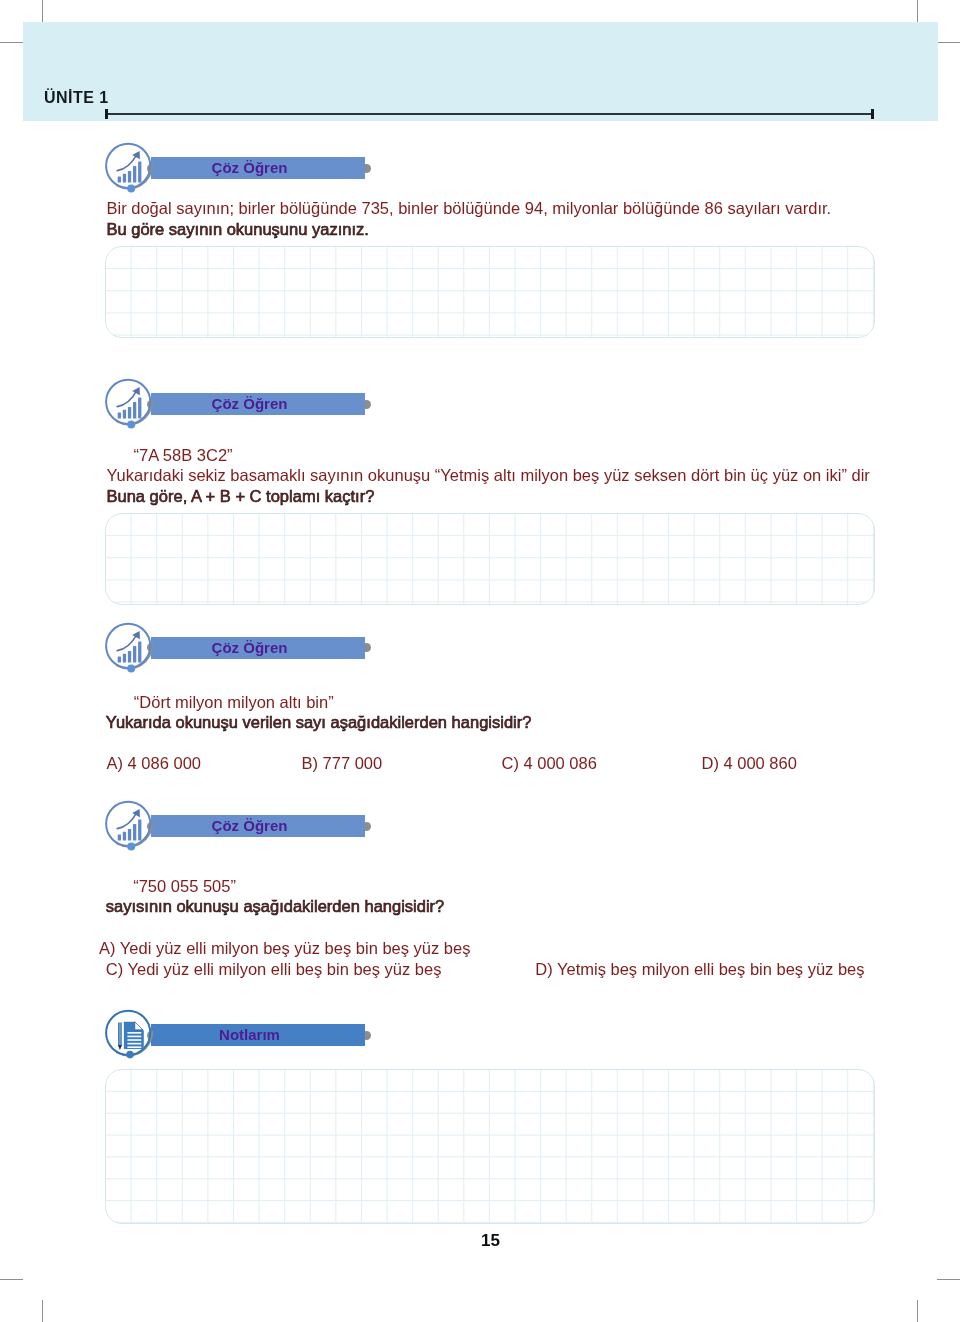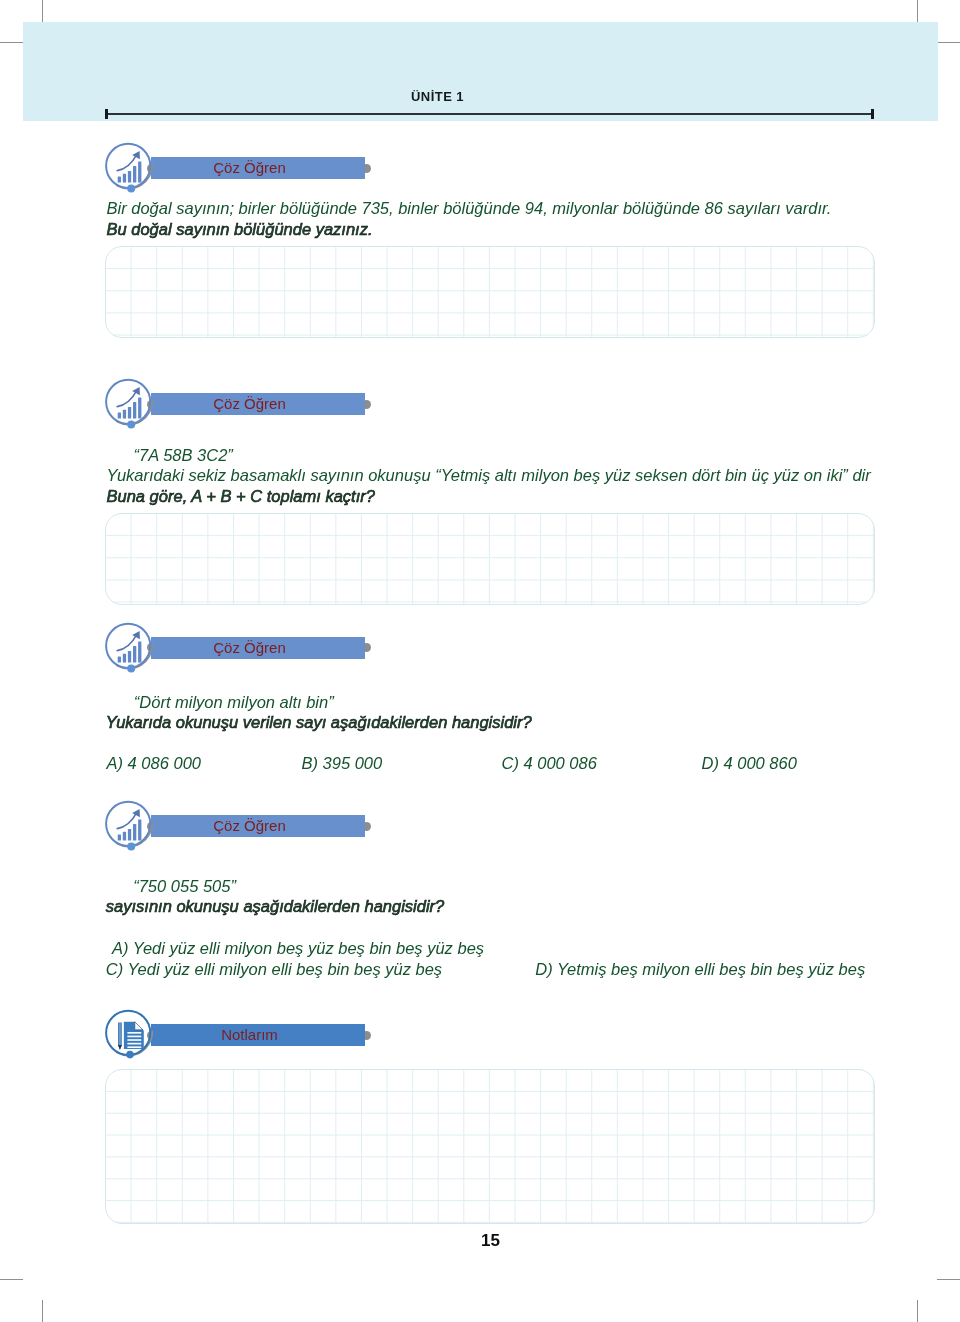--- a/index.html
+++ b/index.html
@@ -2,34 +2,34 @@
 <html><head>
 <meta charset="utf-8">
 <title>Workbook Page</title>
 <style>
   html,body{margin:0;padding:0;}
   body{width:960px;height:1322px;background:#ffffff;
        font-family:"Liberation Sans",sans-serif;position:relative;overflow:hidden;}
   .page{position:absolute;left:0;top:0;width:960px;height:1322px;}
   .cropmark{position:absolute;background:#8f8f8f;}
   .header-band{position:absolute;left:23px;top:22px;width:915px;height:99px;background:#d7eef4;}
-  .unit-label{position:absolute;left:0;top:89px;width:875px;text-align:center;
-              font-size:13px;font-weight:bold;color:#141b1f;letter-spacing:.45px;}
+  .unit-label{position:absolute;left:0;top:89px;width:875px;text-align:left;
+              font-size:16px;font-weight:bold;color:#141b1f;letter-spacing:.45px;padding-left:44px;}
   .rule-line{position:absolute;height:1.5px;background:#2b3338;}
   .rule-cap{position:absolute;width:3.4px;height:10px;background:#15191c;}
 
   .section{position:absolute;left:0;top:0;}
   .badge{position:absolute;width:48px;height:51px;z-index:3;}
   .banner{position:absolute;height:22px;background:#6790cc;z-index:2;}
   .banner-alt{background:#4580c4;}
-  .banner-label{position:absolute;color:#7f1d1d;font-size:15px;font-weight:normal;
+  .banner-label{position:absolute;color:#4c1d95;font-size:15px;font-weight:bold;
                 white-space:nowrap;z-index:4;text-align:center;}
   .dot{position:absolute;width:9px;height:9px;border-radius:50%;background:#8d8d8d;z-index:1;}
 
-  .txt{position:absolute;font-size:16.5px;color:#14532d;white-space:nowrap;font-style:italic;}
+  .txt{position:absolute;font-size:16.5px;color:#7f1d1d;white-space:nowrap;}
   .b{font-weight:normal;-webkit-text-stroke:0.6px #161616;}
 
   .gridbox{position:absolute;border:1px solid #d6e7ee;border-radius:17px;
       background-image:
         linear-gradient(to right,#dfeef3 1px,transparent 1px),
         linear-gradient(to bottom,#dfeef3 1px,transparent 1px);
       background-repeat:repeat;}
   .pagenum{position:absolute;font-size:17px;font-weight:bold;color:#0d0d0d;}
 </style>
 </head>
@@ -63,21 +63,21 @@
 <path d="M12.2 28.6C19.8 27.4 27.2 21.2 31.8 12.4" fill="none" stroke="#5774b1" stroke-width="1.6" stroke-linecap="round"></path>
 <path d="M27.2 12.9 34.6 9 34.9 17.2Z" fill="#5774b1"></path>
 <circle cx="26.2" cy="46.5" r="4.0" fill="#5d93d6"></circle>
       </svg>
     <div class="dot" style="left:147px;top:163.5px;"></div>
     <div class="dot" style="left:361.5px;top:163.5px;"></div>
     <div class="banner" style="left:151px;top:157.0px;width:214px;"></div>
     <div class="banner-label" style="left:142.5px;top:159.4px;width:214px;">Çöz Öğren</div>
   </div>
   <div class="txt" style="left:106.5px;top:199.3px;">Bir doğal sayının; birler bölüğünde 735, binler bölüğünde 94, milyonlar bölüğünde 86 sayıları vardır.</div>
-  <div class="txt b" style="left:106.5px;top:219.7px;">Bu doğal sayının bölüğünde yazınız.</div>
+  <div class="txt b" style="left:106.5px;top:219.7px;">Bu göre sayının okunuşunu yazınız.</div>
   <div class="gridbox" style="left:105px;top:246px;width:768px;height:90px;background-size:25.6px 22.15px;background-position:-1px -1px;"></div>
   <div class="section">
     <svg class="badge" viewBox="0 0 48 51" style="left:105px;top:378.0px;">
 <path d="M47.2 22.4A23.6 23.6 0 0 1 12.0 43.4" fill="none" stroke="#8f8f8f" stroke-width="2" stroke-linecap="round"></path>
 <circle cx="23.2" cy="23.8" r="22.1" fill="none" stroke="#6188c6" stroke-width="2"></circle>
 <g fill="#6188c6">
           <rect x="12.7" y="34.4" width="3.3" height="6.1" rx=".6"></rect>
           <rect x="17.8" y="31.8" width="3.3" height="8.7" rx=".6"></rect>
           <rect x="22.9" y="29.0" width="3.3" height="11.5" rx=".6"></rect>
           <rect x="28" y="24.0" width="3.3" height="16.5" rx=".6"></rect>
@@ -112,21 +112,21 @@
 <circle cx="26.2" cy="46.5" r="4.0" fill="#5d93d6"></circle>
       </svg>
     <div class="dot" style="left:147px;top:643.0px;"></div>
     <div class="dot" style="left:361.5px;top:643.0px;"></div>
     <div class="banner" style="left:151px;top:636.5px;width:214px;"></div>
     <div class="banner-label" style="left:142.5px;top:638.9px;width:214px;">Çöz Öğren</div>
   </div>
   <div class="txt" style="left:133.8px;top:693.1px;">“Dört milyon milyon altı bin”</div>
   <div class="txt b" style="left:105.8px;top:712.7px;">Yukarıda okunuşu verilen sayı aşağıdakilerden hangisidir?</div>
   <div class="txt" style="left:106.5px;top:753.5px;">A) 4 086 000</div>
-  <div class="txt" style="left:301.5px;top:753.5px;">B) 395 000</div>
+  <div class="txt" style="left:301.5px;top:753.5px;">B) 777 000</div>
   <div class="txt" style="left:501.5px;top:753.5px;">C) 4 000 086</div>
   <div class="txt" style="left:701.5px;top:753.5px;">D) 4 000 860</div>
   <div class="section">
     <svg class="badge" viewBox="0 0 48 51" style="left:105px;top:800.0px;">
 <path d="M47.2 22.4A23.6 23.6 0 0 1 12.0 43.4" fill="none" stroke="#8f8f8f" stroke-width="2" stroke-linecap="round"></path>
 <circle cx="23.2" cy="23.8" r="22.1" fill="none" stroke="#6188c6" stroke-width="2"></circle>
 <g fill="#6188c6">
           <rect x="12.7" y="34.4" width="3.3" height="6.1" rx=".6"></rect>
           <rect x="17.8" y="31.8" width="3.3" height="8.7" rx=".6"></rect>
           <rect x="22.9" y="29.0" width="3.3" height="11.5" rx=".6"></rect>
@@ -137,21 +137,21 @@
 <path d="M27.2 12.9 34.6 9 34.9 17.2Z" fill="#5774b1"></path>
 <circle cx="26.2" cy="46.5" r="4.0" fill="#5d93d6"></circle>
       </svg>
     <div class="dot" style="left:147px;top:821.5px;"></div>
     <div class="dot" style="left:361.5px;top:821.5px;"></div>
     <div class="banner" style="left:151px;top:815.0px;width:214px;"></div>
     <div class="banner-label" style="left:142.5px;top:817.4px;width:214px;">Çöz Öğren</div>
   </div>
   <div class="txt" style="left:133.2px;top:876.9px;">“750 055 505”</div>
   <div class="txt b" style="left:105.8px;top:897.3px;">sayısının okunuşu aşağıdakilerden hangisidir?</div>
-  <div class="txt" style="left:112px;top:938.7px;">A) Yedi yüz elli milyon beş yüz beş bin beş yüz beş</div>
+  <div class="txt" style="left:99px;top:938.7px;">A) Yedi yüz elli milyon beş yüz beş bin beş yüz beş</div>
   <div class="txt" style="left:535.3px;top:959.5px;">D) Yetmiş beş milyon elli beş bin beş yüz beş</div>
   <div class="txt" style="left:105.8px;top:959.5px;">C) Yedi yüz elli milyon elli beş bin beş yüz beş</div>
   <div class="section">
     <svg class="badge" viewBox="0 0 48 51" style="left:105px;top:1009.0px;">
 <path d="M47.2 22.4A23.6 23.6 0 0 1 12.0 43.4" fill="none" stroke="#8f8f8f" stroke-width="2" stroke-linecap="round"></path>
 <circle cx="23.2" cy="23.8" r="22.1" fill="none" stroke="#3174b5" stroke-width="2"></circle>
 <path d="M13.1 13.4h3.65v23.1l-1.83 4.3-1.82-4.3Z" fill="#3573b4"></path>
 <rect x="14.7" y="14.0" width=".55" height="22.0" fill="#f4fafd"></rect>
 <path d="M13.1 36.1h3.65l-1.83 4.7-1.82-4.7Z" fill="#223247"></path>
 <path d="M18.9 12.8h10.9l9 9v18.2H18.9Z" fill="#3b7bbf"></path>

